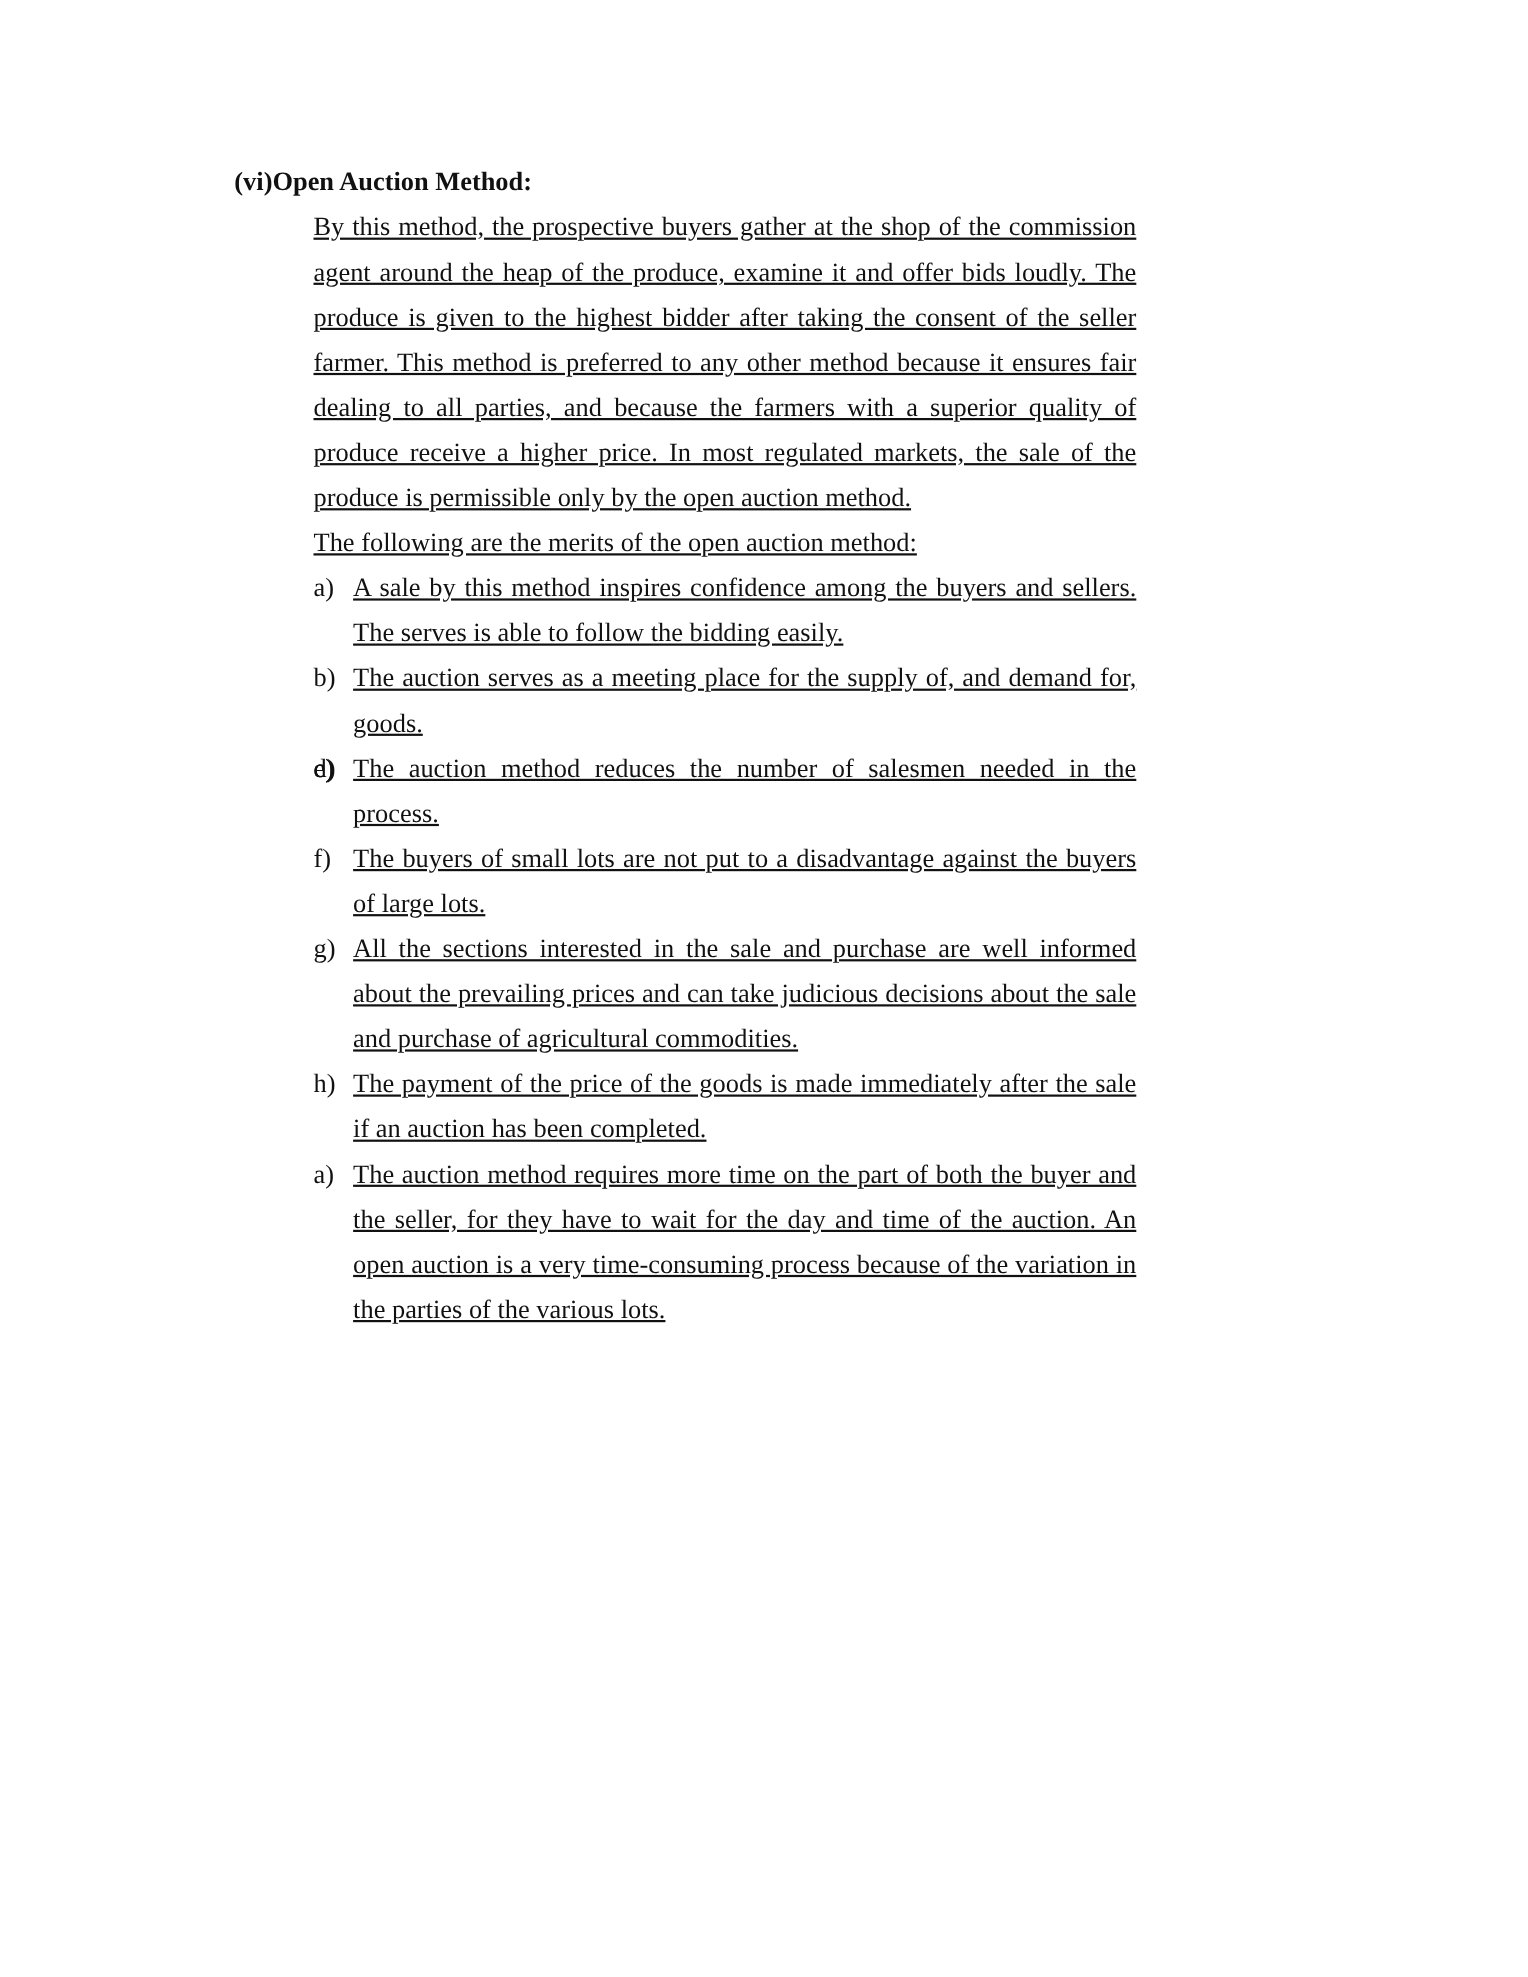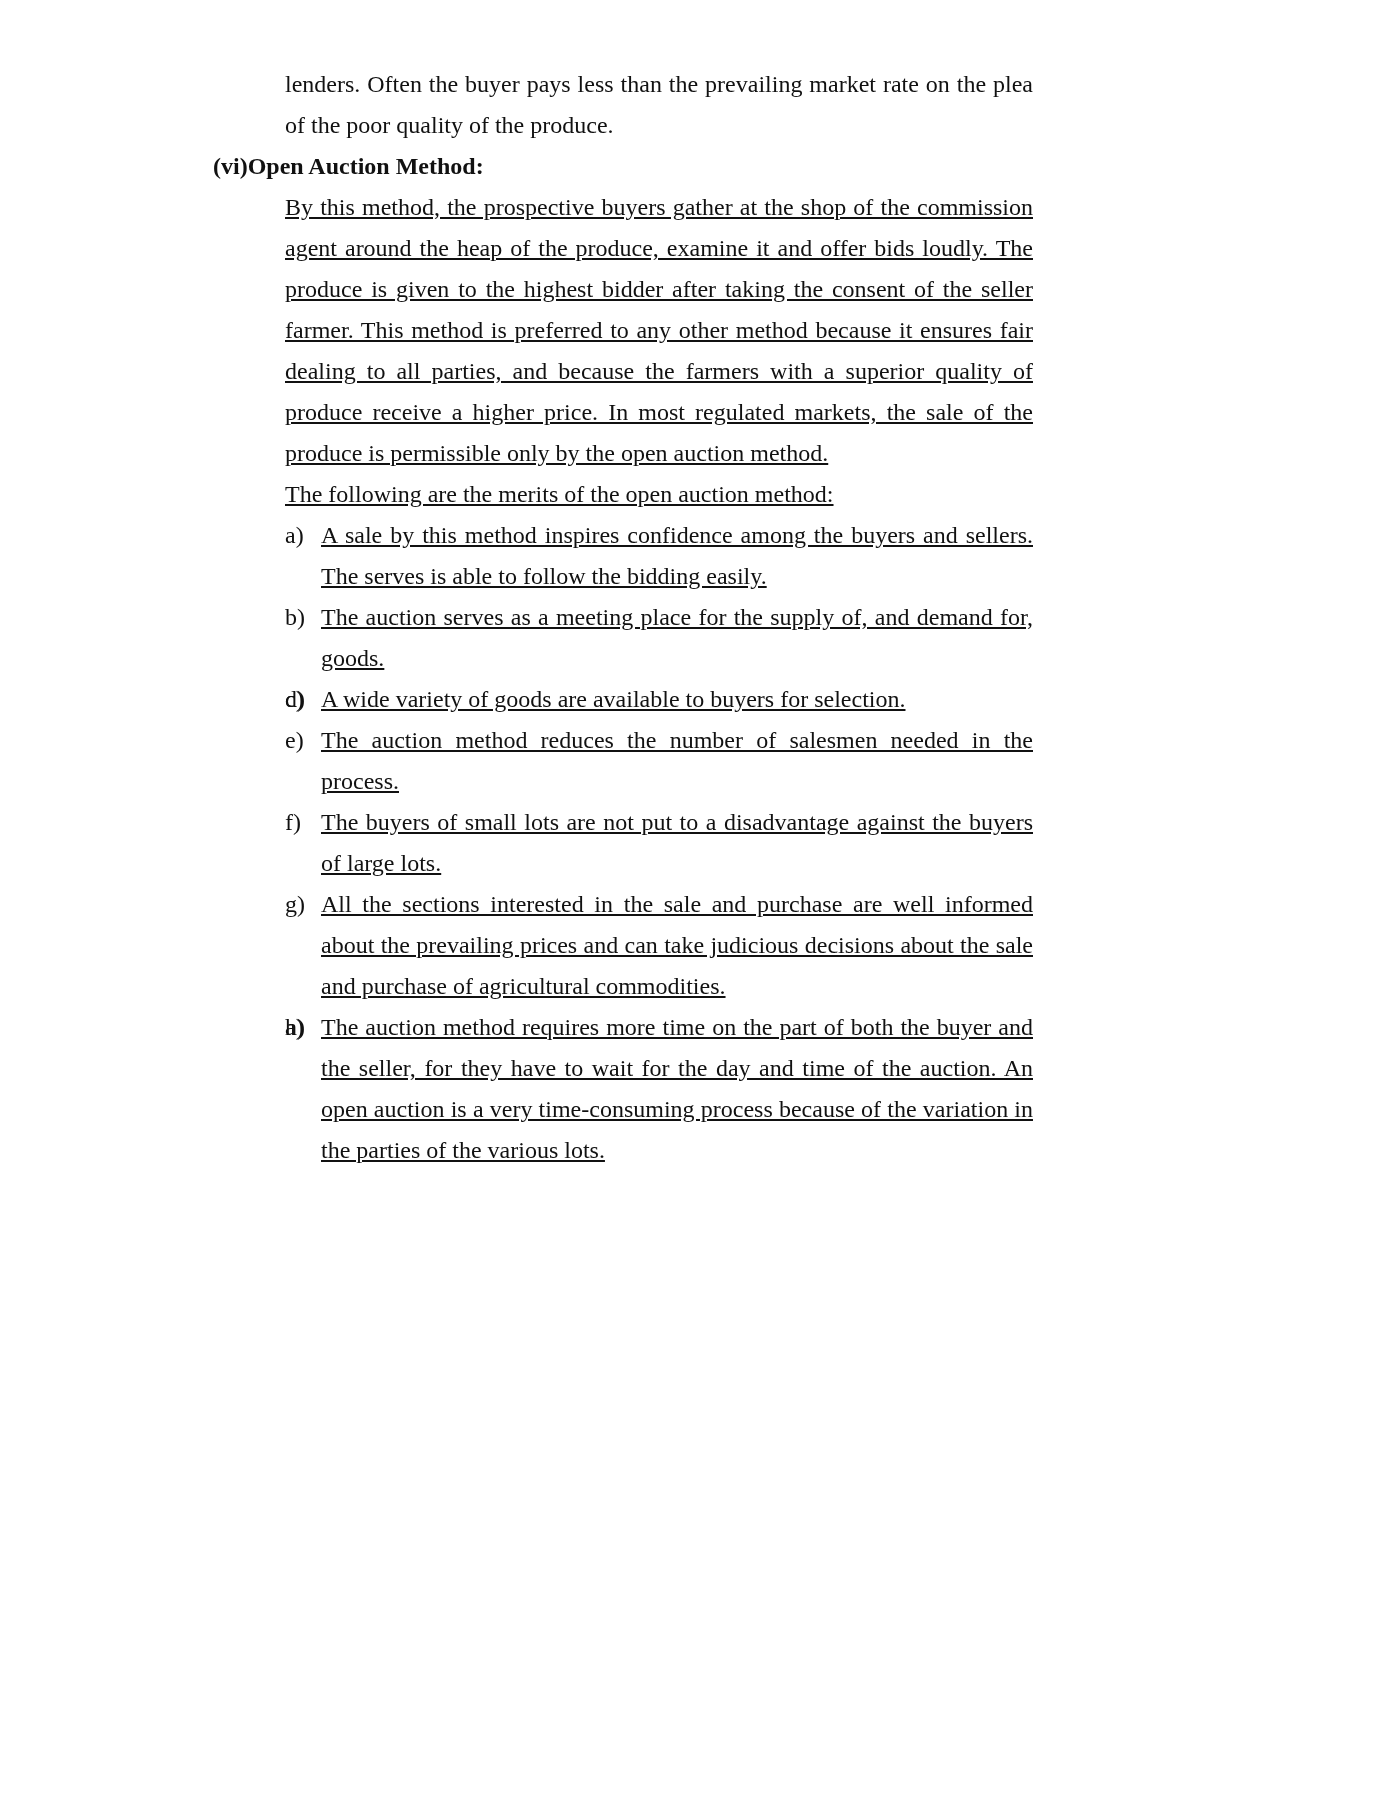--- a/index.html
+++ b/index.html
@@ -15,23 +15,20 @@
     .lastline-left { text-align-last: left; }
     .list { margin: 0; padding: 0; list-style: none; }
     .list-item { position: relative; padding-left: 36px; text-align: justify; text-align-last: left; }
     .list-label { position: absolute; left: 0; top: 0; }
   </style>
 </head>
 <body>
 
 <div class="page">
 
-  <div class="block" style="top:64px;">
-    <p class="para lastline-left">lenders.  Often the buyer pays less than the prevailing market rate on the plea of the poor quality of the produce.</p>
-  </div>
 
   <div class="heading">(vi)Open Auction Method:</div>
 
   <div class="block" style="top:187px;text-decoration:underline;">
     <p class="para lastline-left">By this method, the prospective buyers gather at the shop of the commission agent around the heap of the produce, examine it and offer bids loudly.  The produce is given to the highest bidder after taking the consent of the seller farmer.  This method is preferred to any other method because it ensures fair dealing to all parties, and because the farmers with a superior quality of produce receive a higher price.  In most regulated markets, the sale of the produce is permissible only by the open auction method.</p>
 
     <p class="para">The following are the merits of the open auction method:</p>
 
     <ul class="list">
       <li class="list-item">
@@ -40,36 +37,36 @@
       </li>
       <li class="list-item">
         <span class="list-label">b)</span>
         <span>The auction serves as a meeting place for the supply of, and demand for, goods.</span>
       </li>
       <li class="list-item">
         <span class="list-label">c)</span>
       </li>
       <li class="list-item">
         <span class="list-label">d)</span>
-        <span>A wide variety of goods are available to buyers for selection.</span>
       </li>
       <li class="list-item">
         <span class="list-label">e)</span>
         <span>The auction method reduces the number of salesmen needed in the process.</span>
       </li>
       <li class="list-item">
         <span class="list-label">f)</span>
         <span>The buyers of small lots are not put to a disadvantage against the buyers of large lots.</span>
       </li>
       <li class="list-item">
         <span class="list-label">g)</span>
         <span>All the sections interested in the sale and purchase are well informed about the prevailing prices and can take judicious decisions about the sale and purchase of agricultural commodities.</span>
       </li>
       <li class="list-item">
         <span class="list-label">h)</span>
+        <span>The payment of the price of the goods is made immediately after the sale if an auction has been completed.</span>
       </li>
     </ul>
 
 
     <ul class="list">
       <li class="list-item">
         <span class="list-label">a)</span>
         <span>The auction method requires more time on the part of both the buyer and the seller, for they have to wait for the day and time of the auction.  An open auction is a very time-consuming process because of the variation in the parties of the various lots.</span>
       </li>
     </ul>

